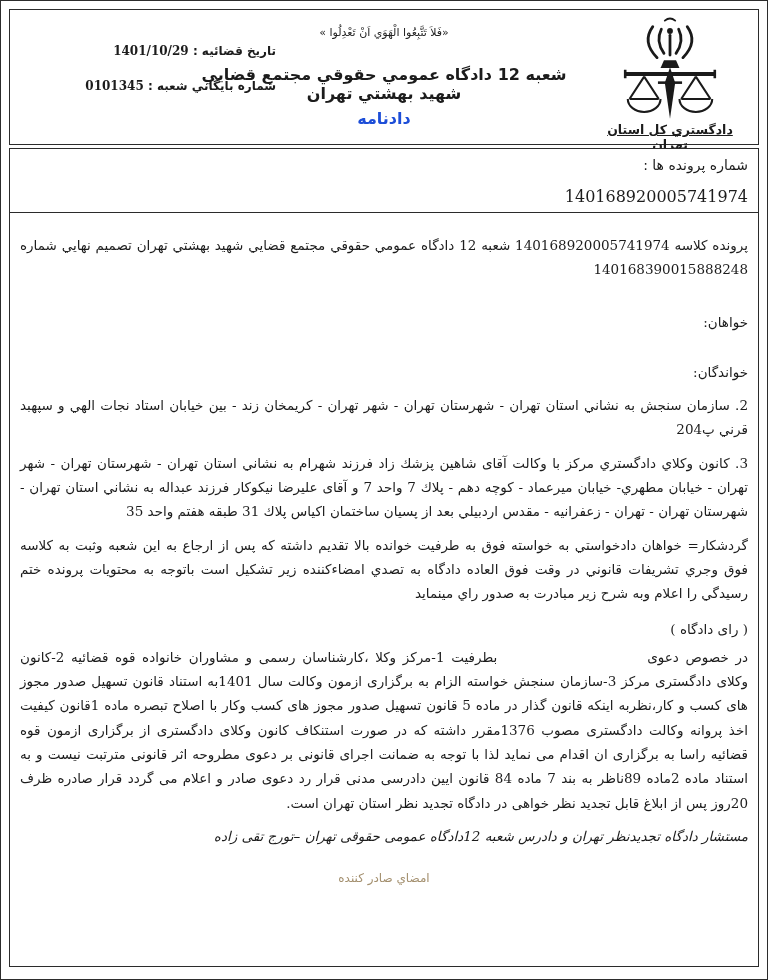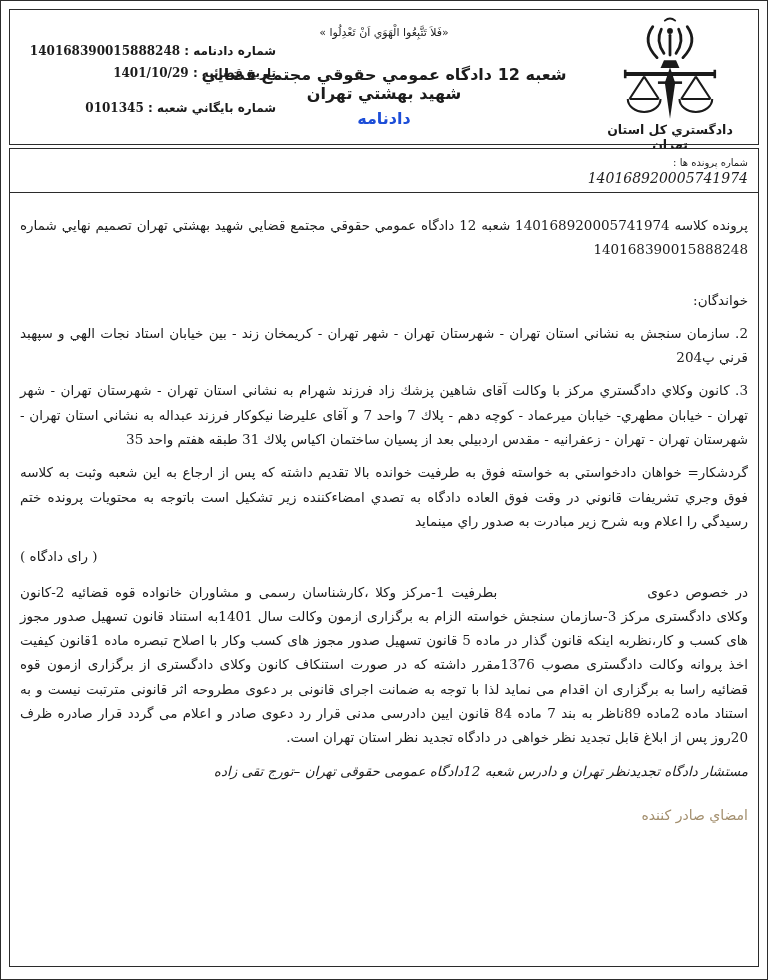--- a/index.html
+++ b/index.html
@@ -8,21 +8,21 @@
     position:relative; width:768px; height:980px; margin:0 auto;
     background:#fefefe; border:1px solid #2b2b2b; overflow:hidden;
     font-family:"DejaVu Sans", sans-serif; direction:rtl; color:#1c1c1c;
   }
   
   .header-box {
     position:absolute; top:8px; right:8px; left:8px; height:136px;
     border:1px solid #2b2b2b; background:#fff;
   }
   .hdr-emblem {
-    position:absolute; top:2px; right:14px; width:148px; text-align:center;
+    position:absolute; top:2px; right:14px; width:148px; text-align:center;text-decoration:underline;
   }
   .hdr-emblem .org-name { font-size:12.5px; font-weight:bold; margin-top:-2px; }
   .hdr-center {
     position:absolute; top:0; right:170px; left:170px; height:100%; text-align:center;
   }
   .verse { margin-top:16px; font-size:11px; color:#222; }
   .branch-title { margin-top:26px; font-size:16px; font-weight:bold; }
   .doc-type { margin-top:6px; font-size:16px; font-weight:bold; }
   .hdr-fields {
     position:absolute; top:30px; right:auto; left:14px; width:252px;
@@ -31,39 +31,39 @@
   .hdr-field .num { font-family:"DejaVu Serif","DejaVu Sans", serif; }
   .hdr-field.archive { margin-top:13px; }
   
   .main-box {
     position:absolute; top:147px; right:8px; left:8px; bottom:12px;
     border:1px solid #2b2b2b; background:#fff;
   }
   .caseno-section {
     padding:8px 10px 6px 10px; border-bottom:1px solid #2b2b2b;
   }
-  .caseno-label { font-size:10px; }
-  .caseno-value { font-size:14px; font-family:"DejaVu Serif","DejaVu Sans", serif; margin-top:2px;font-style:italic; }
+  .caseno-label { font-size:14px; }
+  .caseno-value { font-size:16px; font-family:"DejaVu Serif","DejaVu Sans", serif; margin-top:14px; }
   .body-section {
     padding:4px 10px 0 10px; font-size:13.5px; line-height:1.8;
     font-family:"DejaVu Serif","DejaVu Sans", sans-serif;
     text-align:justify;
   }
   .p-intro { margin-top:16px; }
   .p-plaintiff { margin-top:28px; }
   .p-defendants-label { margin-top:26px; }
   .p-item { margin-top:9px; }
   .p-claim { margin-top:13px; }
   .p-procedure { margin-top:9px; }
-  .p-ruling-title { margin-top:11px; margin-bottom:11px; text-align:left; }
+  .p-ruling-title { margin-top:11px; margin-bottom:4px; text-align:right; }
   .p-ruling { margin-top:2px; }
   .gap-redacted { display:inline-block; width:150px; height:1px; }
   .p-judge { margin-top:9px;font-style:italic; }
   .p-signature {
-    margin-top:20px; text-align:right; font-size:14px;
+    margin-top:20px; text-align:center; font-size:12px;
     font-family:"DejaVu Sans", sans-serif;
   }
   .emblem-svg { display:block; margin:0 auto; }
 </style>
 </head>
 <body>
 
 <div class="page">
 
   <div class="header-box">
@@ -97,24 +97,20 @@
     </div>
 
     <div class="hdr-center">
       <div class="verse">«فَلاَ تَتَّبِعُوا الْهَوَي اَنْ تَعْدِلُوا »</div>
       <div class="branch-title">شعبه 12 دادگاه عمومي حقوقي مجتمع قضايي شهيد بهشتي تهران</div>
       <div class="doc-type" style="color:#1d4ed8">دادنامه</div>
     </div>
 
     <div class="hdr-fields">
       <div class="hdr-field">
-        <span>شماره دادنامه :</span>
-        <span class="num">140168390015888248</span>
-      </div>
-      <div class="hdr-field">
         <span>تاريخ قضائيه :</span>
         <span class="num">1401/10/29</span>
       </div>
       <div class="hdr-field archive">
         <span>شماره بايگاني شعبه :</span>
         <span class="num">0101345</span>
       </div>
     </div>
   </div>
 
@@ -122,20 +118,21 @@
 
     <div class="caseno-section">
       <div class="caseno-label">شماره پرونده ها :</div>
       <div class="caseno-value">140168920005741974</div>
     </div>
 
     <div class="body-section">
 
       <p class="p-intro">پرونده کلاسه 140168920005741974 شعبه 12 دادگاه عمومي حقوقي مجتمع قضايي شهيد بهشتي تهران تصميم نهايي شماره 140168390015888248</p>
 
+      <p class="p-plaintiff">خواهان:</p>
 
       <p class="p-defendants-label">خواندگان:</p>
 
       <p class="p-item">2.  سازمان سنجش  به نشاني استان تهران -  شهرستان تهران -  شهر تهران - کريمخان زند - بين خيابان استاد نجات الهي و سپهبد قرني پ204</p>
       <p class="p-item">3.  کانون وکلاي دادگستري مرکز  با وکالت آقای شاهين پزشك زاد فرزند شهرام به نشاني استان تهران -  شهرستان تهران - شهر تهران - خيابان مطهري- خيابان ميرعماد - کوچه دهم - پلاك 7 واحد 7 و آقای عليرضا نيکوکار فرزند عبداله به نشاني استان تهران - شهرستان تهران - تهران -  زعفرانيه - مقدس اردبيلي بعد از پسيان  ساختمان اکياس پلاك 31  طبقه هفتم واحد 35</p>
 
 
       <p class="p-procedure">گردشکار= خواهان دادخواستي به خواسته فوق به طرفيت خوانده بالا تقديم داشته که پس از ارجاع به اين شعبه وثبت به کلاسه فوق وجري تشريفات قانوني در وقت فوق العاده دادگاه به تصدي امضاءکننده زير تشکيل است باتوجه به محتويات پرونده ختم رسيدگي را اعلام وبه شرح زير مبادرت به صدور راي مينمايد</p>
 
       <p class="p-ruling-title">( رای دادگاه )</p>

